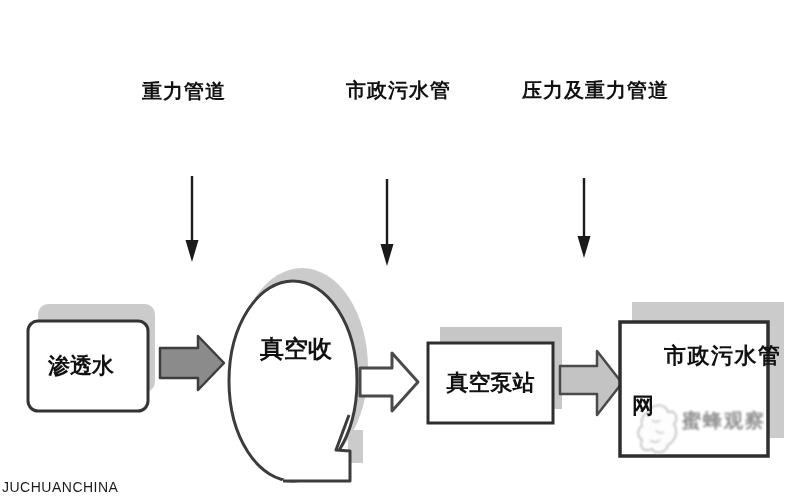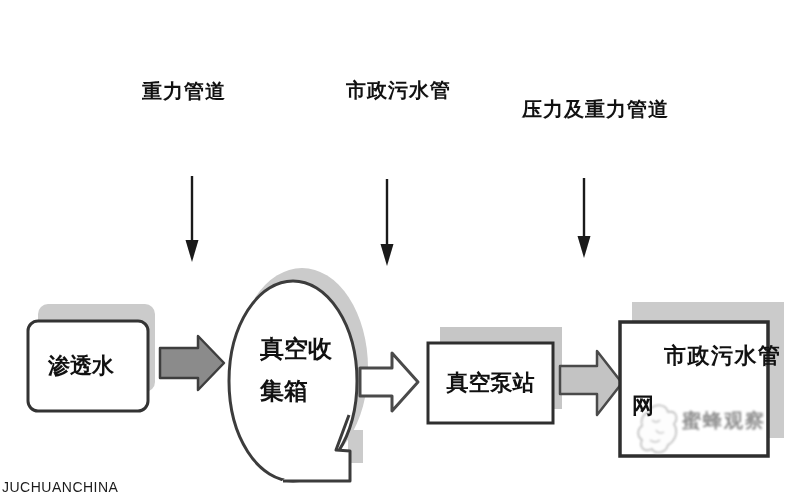--- a/index.html
+++ b/index.html
@@ -68,27 +68,26 @@
       <rect x="620" y="322" width="148" height="134" fill="#ffffff" stroke="#2e2e2e" stroke-width="3.5"></rect>
 
       <g filter="blur(1px)" opacity="0.85">
         <path d="M648 412 c6 -10 18 -8 20 0 c8 -2 11 6 6 12 c5 8 1 17 -6 21 c-2 8 -12 10 -16 4 c-8 4 -13 -2 -10 -9 c-6 -4 -4 -12 0 -14 c-2 -8 2 -12 6 -14 z" fill="#fdfdfd" stroke="#b0b0b0" stroke-width="1.6"></path>
         <path d="M652 420 q4 4 8 0 M656 430 q3 5 8 2 M650 440 q5 4 10 0" fill="none" stroke="#bdbdbd" stroke-width="1.4"></path>
       </g>
     </svg>
 
     <div class="txt pipe-label" style="left:142px;top:78px;">重力管道</div>
     <div class="txt pipe-label" style="left:346px;top:77px;">市政污水管</div>
-    <div class="txt pipe-label" style="left:522px;top:96px;">压力及重力管道</div>
+    <div class="txt pipe-label" style="left:522px;top:77px;">压力及重力管道</div>
 
     <div class="txt node-label" id="seepage-label">渗透水</div>
 
     <div class="txt node-label" id="collector-label">
       <div>真空收</div>
-      <div>集箱</div>
     </div>
 
     <div class="txt node-label" id="pump-label">真空泵站</div>
 
     <div class="txt node-label" id="municipal-line1">市政污水管</div>
     <div class="txt node-label" id="municipal-line2">网</div>
 
     <div class="txt" id="watermark-text">蜜蜂观察</div>
   </div>
 

